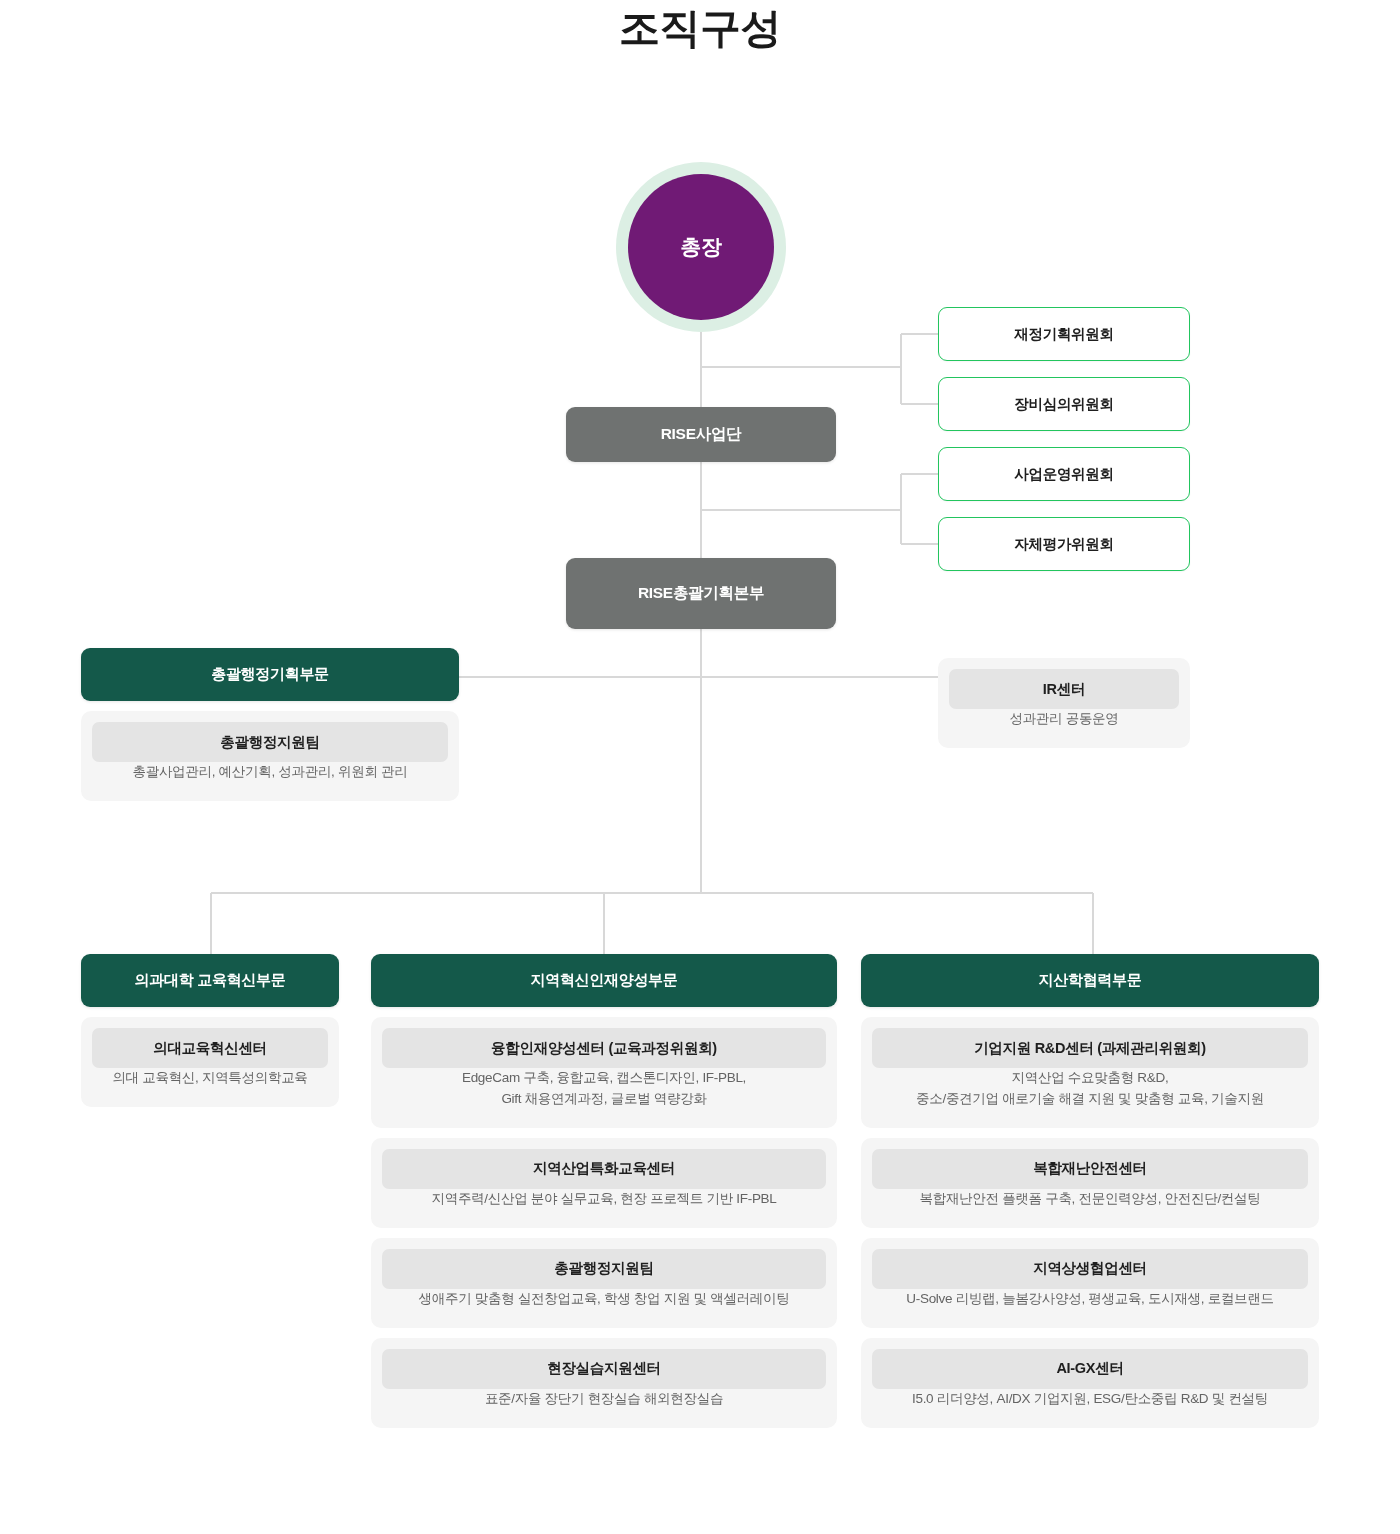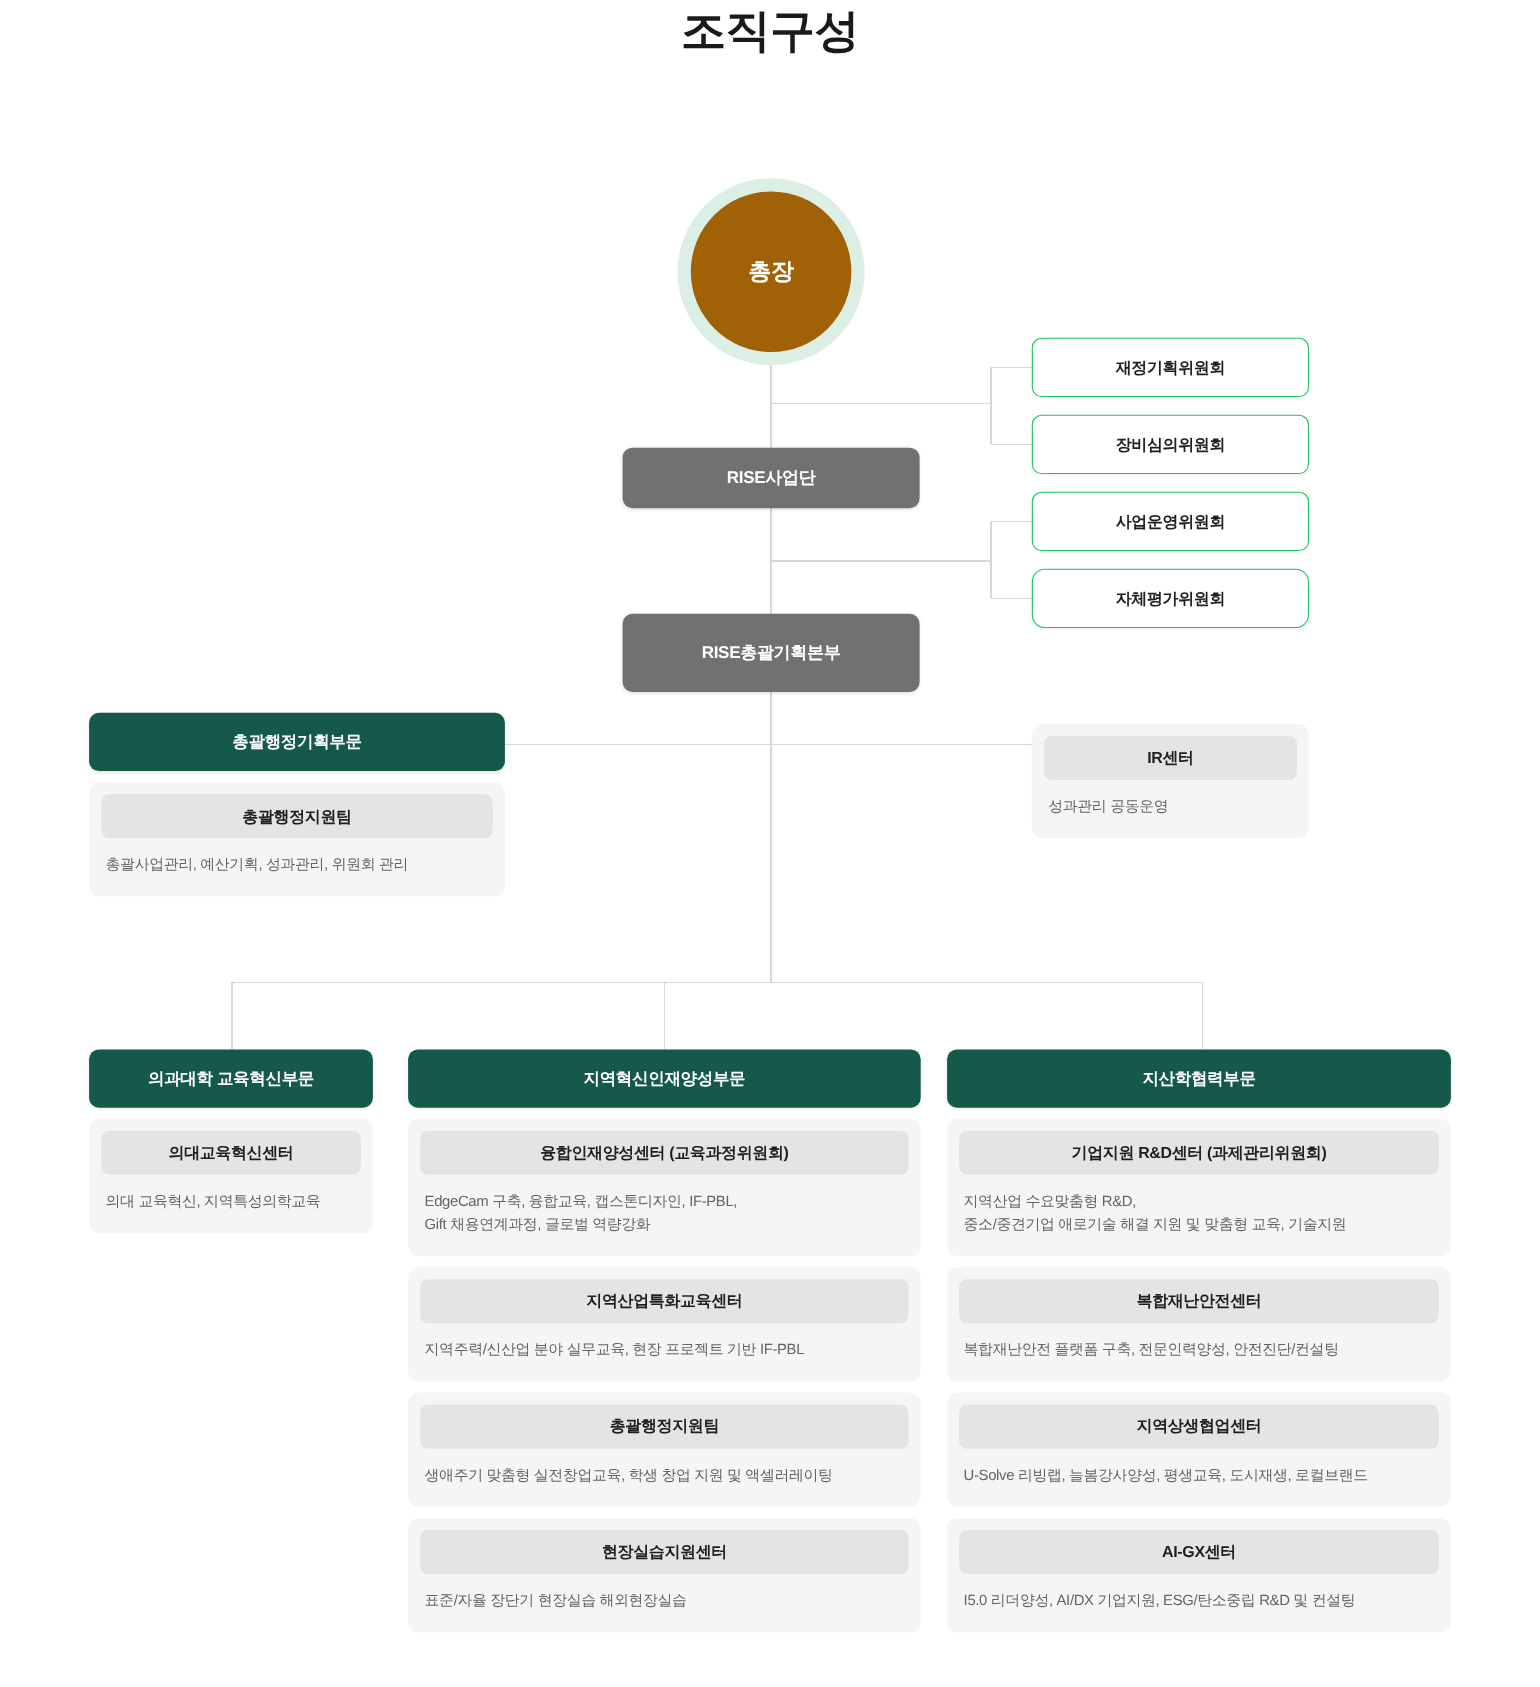--- a/index.html
+++ b/index.html
@@ -52,21 +52,21 @@
     border-radius: 50%;
     background: #dcefe4;
     display: flex;
     align-items: center;
     justify-content: center;
   }
   .root-circle {
     width: 146px;
     height: 146px;
     border-radius: 50%;
-    background: #a16207;
+    background: #701a75;
     display: flex;
     align-items: center;
     justify-content: center;
   }
   .root-circle span {
     color: #ffffff;
     font-size: 21px;
     font-weight: bold;
     letter-spacing: -0.3px;
   }
@@ -102,21 +102,21 @@
     justify-content: center;
     font-size: 14.5px;
     font-weight: bold;
     color: #1f1f1f;
     letter-spacing: -0.3px;
     box-shadow: 0 1px 2px rgba(0,0,0,0.04);
   }
   #committee-0 { top: 307px; }
   #committee-1 { top: 377px; }
   #committee-2 { top: 447px; }
-  #committee-3 { top: 517px; border-radius: 12px; }
+  #committee-3 { top: 517px; }
 
   
   .division-header {
     background: #14594a;
     border-radius: 9px;
     color: #ffffff;
     font-size: 15px;
     font-weight: bold;
     letter-spacing: -0.3px;
     display: flex;
@@ -141,22 +141,21 @@
     align-items: center;
     justify-content: center;
     font-size: 14.5px;
     font-weight: bold;
     color: #1f1f1f;
     letter-spacing: -0.3px;
     text-align: center;
     padding: 0 8px;
   }
   .unit-desc {
-    margin-top: 14px;
-    text-align: left;
+    text-align: center;
     font-size: 13.5px;
     color: #646464;
     line-height: 1.55;
     letter-spacing: -0.3px;
     padding: 0 4px;
   }
 
   
   #admin-block {
     position: absolute;

